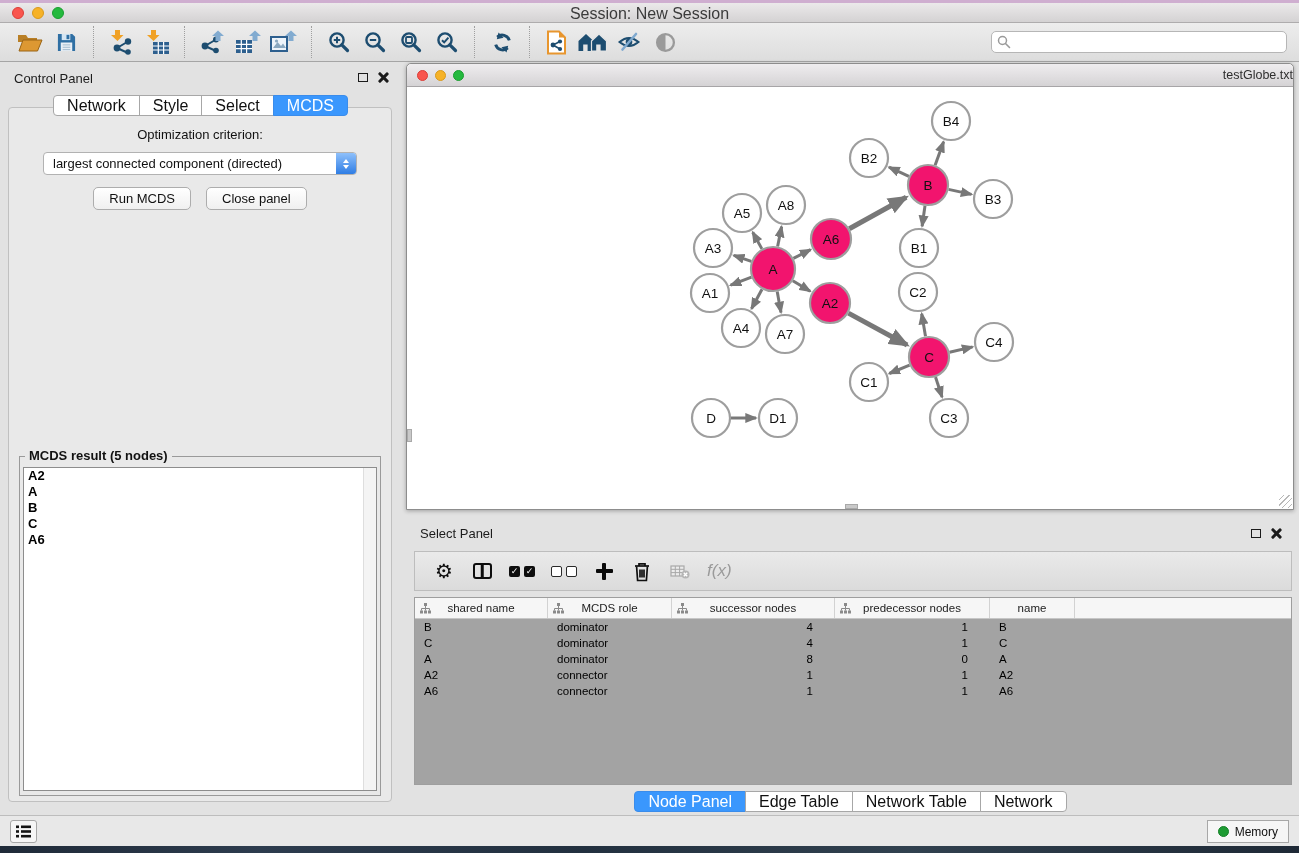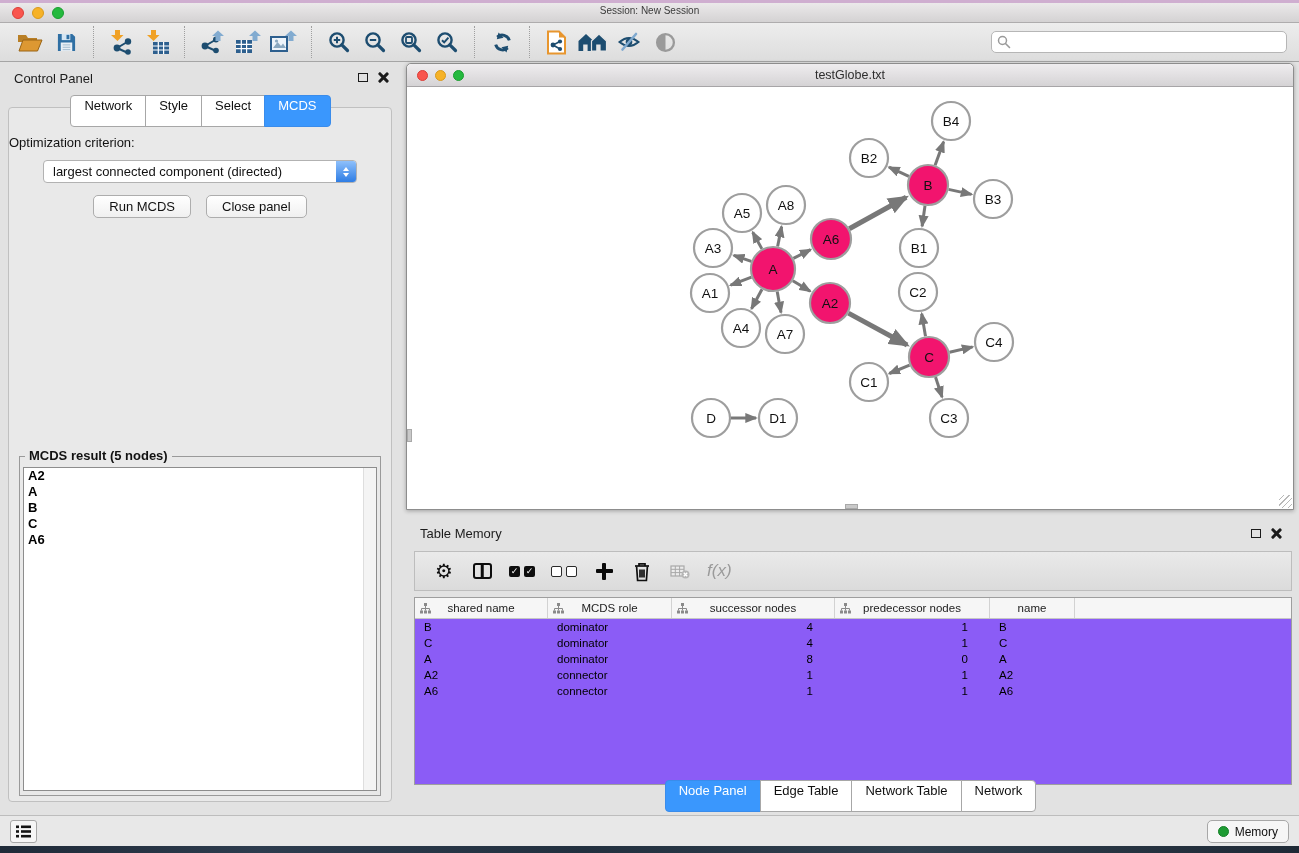--- a/index.html
+++ b/index.html
@@ -9,21 +9,21 @@
 
   
   .top-strip { position:absolute; left:0; top:0; right:0; height:3px; background:#cfaed0; }
   .titlebar { position:absolute; left:0; top:3px; right:0; height:20px;
               background:linear-gradient(#ebe9ea,#d4d2d3); border-bottom:1px solid #aeacad; }
   .lights { position:absolute; left:12px; top:4px; display:flex; gap:8px; }
   .light { width:12px; height:12px; border-radius:50%; }
   .light.red{ background:#f9554e; border:1px solid #db3e38; }
   .light.yellow{ background:#f6b228; border:1px solid #d99a1c; }
   .light.green{ background:#25b93e; border:1px solid #1a9e30; }
-  .win-title { position:absolute; left:0; right:0; top:2px; text-align:center; font-size:10px; color:#3b3b3b; }
+  .win-title { position:absolute; left:0; right:0; top:2px; text-align:center; font-size:16px; color:#3b3b3b; }
 
   
   .toolbar { position:absolute; left:0; top:23px; right:0; height:39px;
              background:linear-gradient(#ededed,#dddddd); border-bottom:1px solid #a5a5a5;
              display:flex; align-items:center; padding:0 12px; }
   .tbtn { width:36px; height:34px; display:flex; align-items:center; justify-content:center; flex:0 0 auto; }
   .tsep { width:1px; height:32px; border-left:1px dotted #9f9f9f; margin:0 9px; flex:0 0 auto; }
   .searchwrap { margin-left:auto; position:relative; width:296px; height:22px; }
   .searchwrap input { width:100%; height:100%; border:1px solid #b6b6b6; border-radius:5px;
                       background:#fff; padding-left:24px; font-size:12px; outline:none; }
@@ -31,34 +31,34 @@
 
   
   .panel-title { font-size:13px; color:#1c1c1c; }
   .panel-ctrls { position:absolute; display:flex; gap:10px; align-items:center; }
   .float-icon { width:10px; height:9px; border:1.6px solid #1b1b1b; background:transparent; }
   .xicon { position:relative; width:11px; height:11px; }
   .xicon::before,.xicon::after { content:''; position:absolute; left:4.4px; top:-1px; width:2.8px; height:13px; background:#1b1b1b; border-radius:1px; }
   .xicon::before{ transform:rotate(45deg);} .xicon::after{ transform:rotate(-45deg);}
 
   .seg { display:flex; }
-  .seg-tab { height:32px; line-height:19px; padding:0 13px; background:#fff; border:1px solid #a7a7a7;
-             font-size:13px; color:#101010; margin-left:-1px; }
+  .seg-tab { height:21px; line-height:19px; padding:0 13px; background:#fff; border:1px solid #a7a7a7;
+             font-size:16px; color:#101010; margin-left:-1px; }
   .seg-tab:first-child { border-radius:4px 0 0 4px; margin-left:0; }
   .seg-tab:last-child { border-radius:0 4px 4px 0; }
   .seg-tab.active { background:#3a97fd; border-color:#3a8ceb; color:#fff; }
 
   
   .control-panel { position:absolute; left:0; top:62px; width:401px; height:753px; }
   .cp-header { position:absolute; left:14px; top:9px; }
   .cp-ctrls { right:12px; top:10px; }
   .cp-tabs { position:absolute; left:0; right:0; top:33px; display:flex; justify-content:center; z-index:2; }
   .cp-body { position:absolute; left:8px; right:9px; top:45px; bottom:13px;
              background:#e9e9e9; border:1px solid #c0c0c0; border-radius:4px; }
-  .opt-label { margin-top:27px; font-size:13px; color:#111; }
+  .opt-label { margin-top:19px; text-align:center; font-size:13px; color:#111; }
   .dropdown { position:relative; width:314px; height:23px; margin:10px auto 0; background:#fff;
               border:1px solid #b2b2b2; border-radius:4px; font-size:13px; line-height:21px;
               padding-left:9px; color:#111; }
   .dd-step { position:absolute; right:0; top:0; bottom:0; width:20px; border-radius:0 3px 3px 0;
              background:linear-gradient(#8ec0fb,#2f7de4); display:flex; flex-direction:column;
              align-items:center; justify-content:center; gap:2px; }
   .tri-up { width:0;height:0;border-left:3.5px solid transparent;border-right:3.5px solid transparent;border-bottom:4.5px solid #fff; }
   .tri-dn { width:0;height:0;border-left:3.5px solid transparent;border-right:3.5px solid transparent;border-top:4.5px solid #fff; }
   .btn-row { display:flex; justify-content:center; gap:15px; margin-top:12px; }
   .mac-btn { height:23px; padding:0 15px; background:linear-gradient(#ffffff,#f0f0f0);
@@ -72,21 +72,21 @@
   .list-item { font-size:13px; line-height:16px; padding-left:4px; color:#000; }
 
   
   .net-window { position:absolute; left:406px; top:63px; width:888px; height:447px;
                 background:#fff; border:1px solid #8d8d8d; border-radius:5px 5px 0 0;
                 box-shadow:0 1px 4px rgba(0,0,0,.3); }
   .net-titlebar { position:relative; height:23px; background:linear-gradient(#efedef,#d5d3d5);
                   border-bottom:1px solid #a7a5a7; border-radius:5px 5px 0 0; }
   .net-lights { position:absolute; left:10px; top:6px; display:flex; gap:7px; }
   .net-lights .light { width:11px; height:11px; }
-  .net-title { position:absolute; left:0; right:0; top:4px; text-align:center; font-size:12.5px; color:#2e2e2e; }
+  .net-title { position:absolute; left:0; right:0; top:4px; text-align:right; font-size:12.5px; color:#2e2e2e; }
   .net-canvas { position:absolute; left:0; top:24px; right:0; bottom:0; background:#fff; overflow:hidden; }
   .resize-grip { position:absolute; right:1px; bottom:1px; width:13px; height:13px;
     background:repeating-linear-gradient(135deg, transparent 0 3px, #b8b8b8 3px 4px); }
   .nub-v { position:absolute; left:0; top:341px; width:5px; height:13px; background:#c9c9c9; border:1px solid #a9a9a9; }
   .nub-h { position:absolute; left:438px; bottom:0; width:13px; height:5px; background:#c9c9c9; border:1px solid #a9a9a9; }
 
   
   .table-panel { position:absolute; left:406px; top:521px; width:889px; height:294px; }
   .tp-header { position:absolute; left:14px; top:5px; }
   .tp-ctrls { right:13px; top:7px; }
@@ -98,37 +98,37 @@
   .colsicon { width:19px; height:16px; border:2.5px solid #0d0d0d; border-radius:3px; position:relative; }
   .colsicon::after { content:''; position:absolute; left:50%; top:0; bottom:0; width:2.5px; background:#0d0d0d; transform:translateX(-50%); }
   .cbpair { display:flex; gap:4px; }
   .cb-on { width:11px; height:11px; border-radius:2px; background:#0d0d0d; color:#fff; font-size:9px; line-height:11px; text-align:center; }
   .cb-off { width:11px; height:11px; border-radius:2px; border:1.8px solid #2a2a2a; background:#fff; }
   .plus { position:relative; width:17px; height:17px; }
   .plus::before { content:''; position:absolute; left:0; top:6.7px; width:17px; height:3.8px; background:#0a0a0a; border-radius:1px; }
   .plus::after  { content:''; position:absolute; top:0; left:6.7px; width:3.8px; height:17px; background:#0a0a0a; border-radius:1px; }
   .fx { font-family:Liberation Sans, sans-serif; font-style:italic; font-size:17px; color:#9a9a9a; }
 
-  .tp-table { position:absolute; left:8px; right:3px; top:76px; bottom:30px; background:#8b5cf6; border:1px solid #9e9e9e; overflow:hidden; }
+  .tp-table { position:absolute; left:8px; right:3px; top:76px; bottom:30px; background:#a3a3a3; border:1px solid #9e9e9e; overflow:hidden; }
   .thead { display:flex; height:21px; background:#f6f6f6; border-bottom:1px solid #c6c6c6; }
   .th { position:relative; display:flex; align-items:center; justify-content:center;
         border-right:1px solid #d2d2d2; font-size:11.5px; color:#1c1c1c; height:100%; }
   .th.fill { flex:1; border-right:none; }
   .col-icon { position:absolute; left:5px; top:5px; }
   .tr { display:flex; height:16px; }
   .td { font-size:11.5px; line-height:16px; padding:0 9px; color:#000; white-space:nowrap; overflow:hidden; }
   .td.fill { flex:1; }
   .tp-tabs { position:absolute; left:0; right:0; bottom:3px; display:flex; justify-content:center; }
 
   
   .statusbar { position:absolute; left:0; top:815px; right:0; height:31px; background:#e8e8e8; border-top:1px solid #bdbdbd; }
   .list-btn { position:absolute; left:10px; top:4px; width:27px; height:23px; background:#f6f6f6;
               border:1px solid #a7a7a7; border-radius:3px; display:flex; align-items:center; justify-content:center; }
   .memory-btn { position:absolute; right:10px; top:4px; height:23px; background:#f6f6f6;
-                border:1px solid #a7a7a7; border-radius:5px; display:flex; align-items:center;
+                border:1px solid #a7a7a7; border-radius:0; display:flex; align-items:center;
                 gap:6px; padding:0 10px; font-size:12px; color:#111; }
   .green-dot { width:11px; height:11px; border-radius:50%; background:#1d9b33; border:1px solid #158027; }
   .wallpaper { position:absolute; left:0; top:846px; right:0; height:7px;
                background:linear-gradient(90deg,#1f2a38,#2d3c4e 20%,#22303f 45%,#31414f 70%,#1e2936); }
 </style>
 </head>
 <body>
 
 <div class="app">
 
@@ -408,21 +408,21 @@
           <circle cx="371" cy="330" r="19" fill="#ffffff" stroke="#9e9e9e" stroke-width="2.2"></circle>
           <text x="371" y="335" text-anchor="middle" font-size="13.5" fill="#111111">D1</text>
         </svg>
       <div class="nub-v"></div>
       <div class="nub-h"></div>
       <div class="resize-grip"></div>
     </div>
   </div>
 
   <div class="table-panel">
-    <div class="tp-header panel-title">Table Memory</div>
+    <div class="tp-header panel-title">Select Panel</div>
     <div class="panel-ctrls tp-ctrls">
       <div class="float-icon"></div>
       <div class="xicon"></div>
     </div>
     <div class="tp-toolbar">
       <div class="tp-tool">
           <span class="gear-glyph">⚙</span>
         </div>
       <div class="tp-tool">
           <div class="colsicon"></div>

